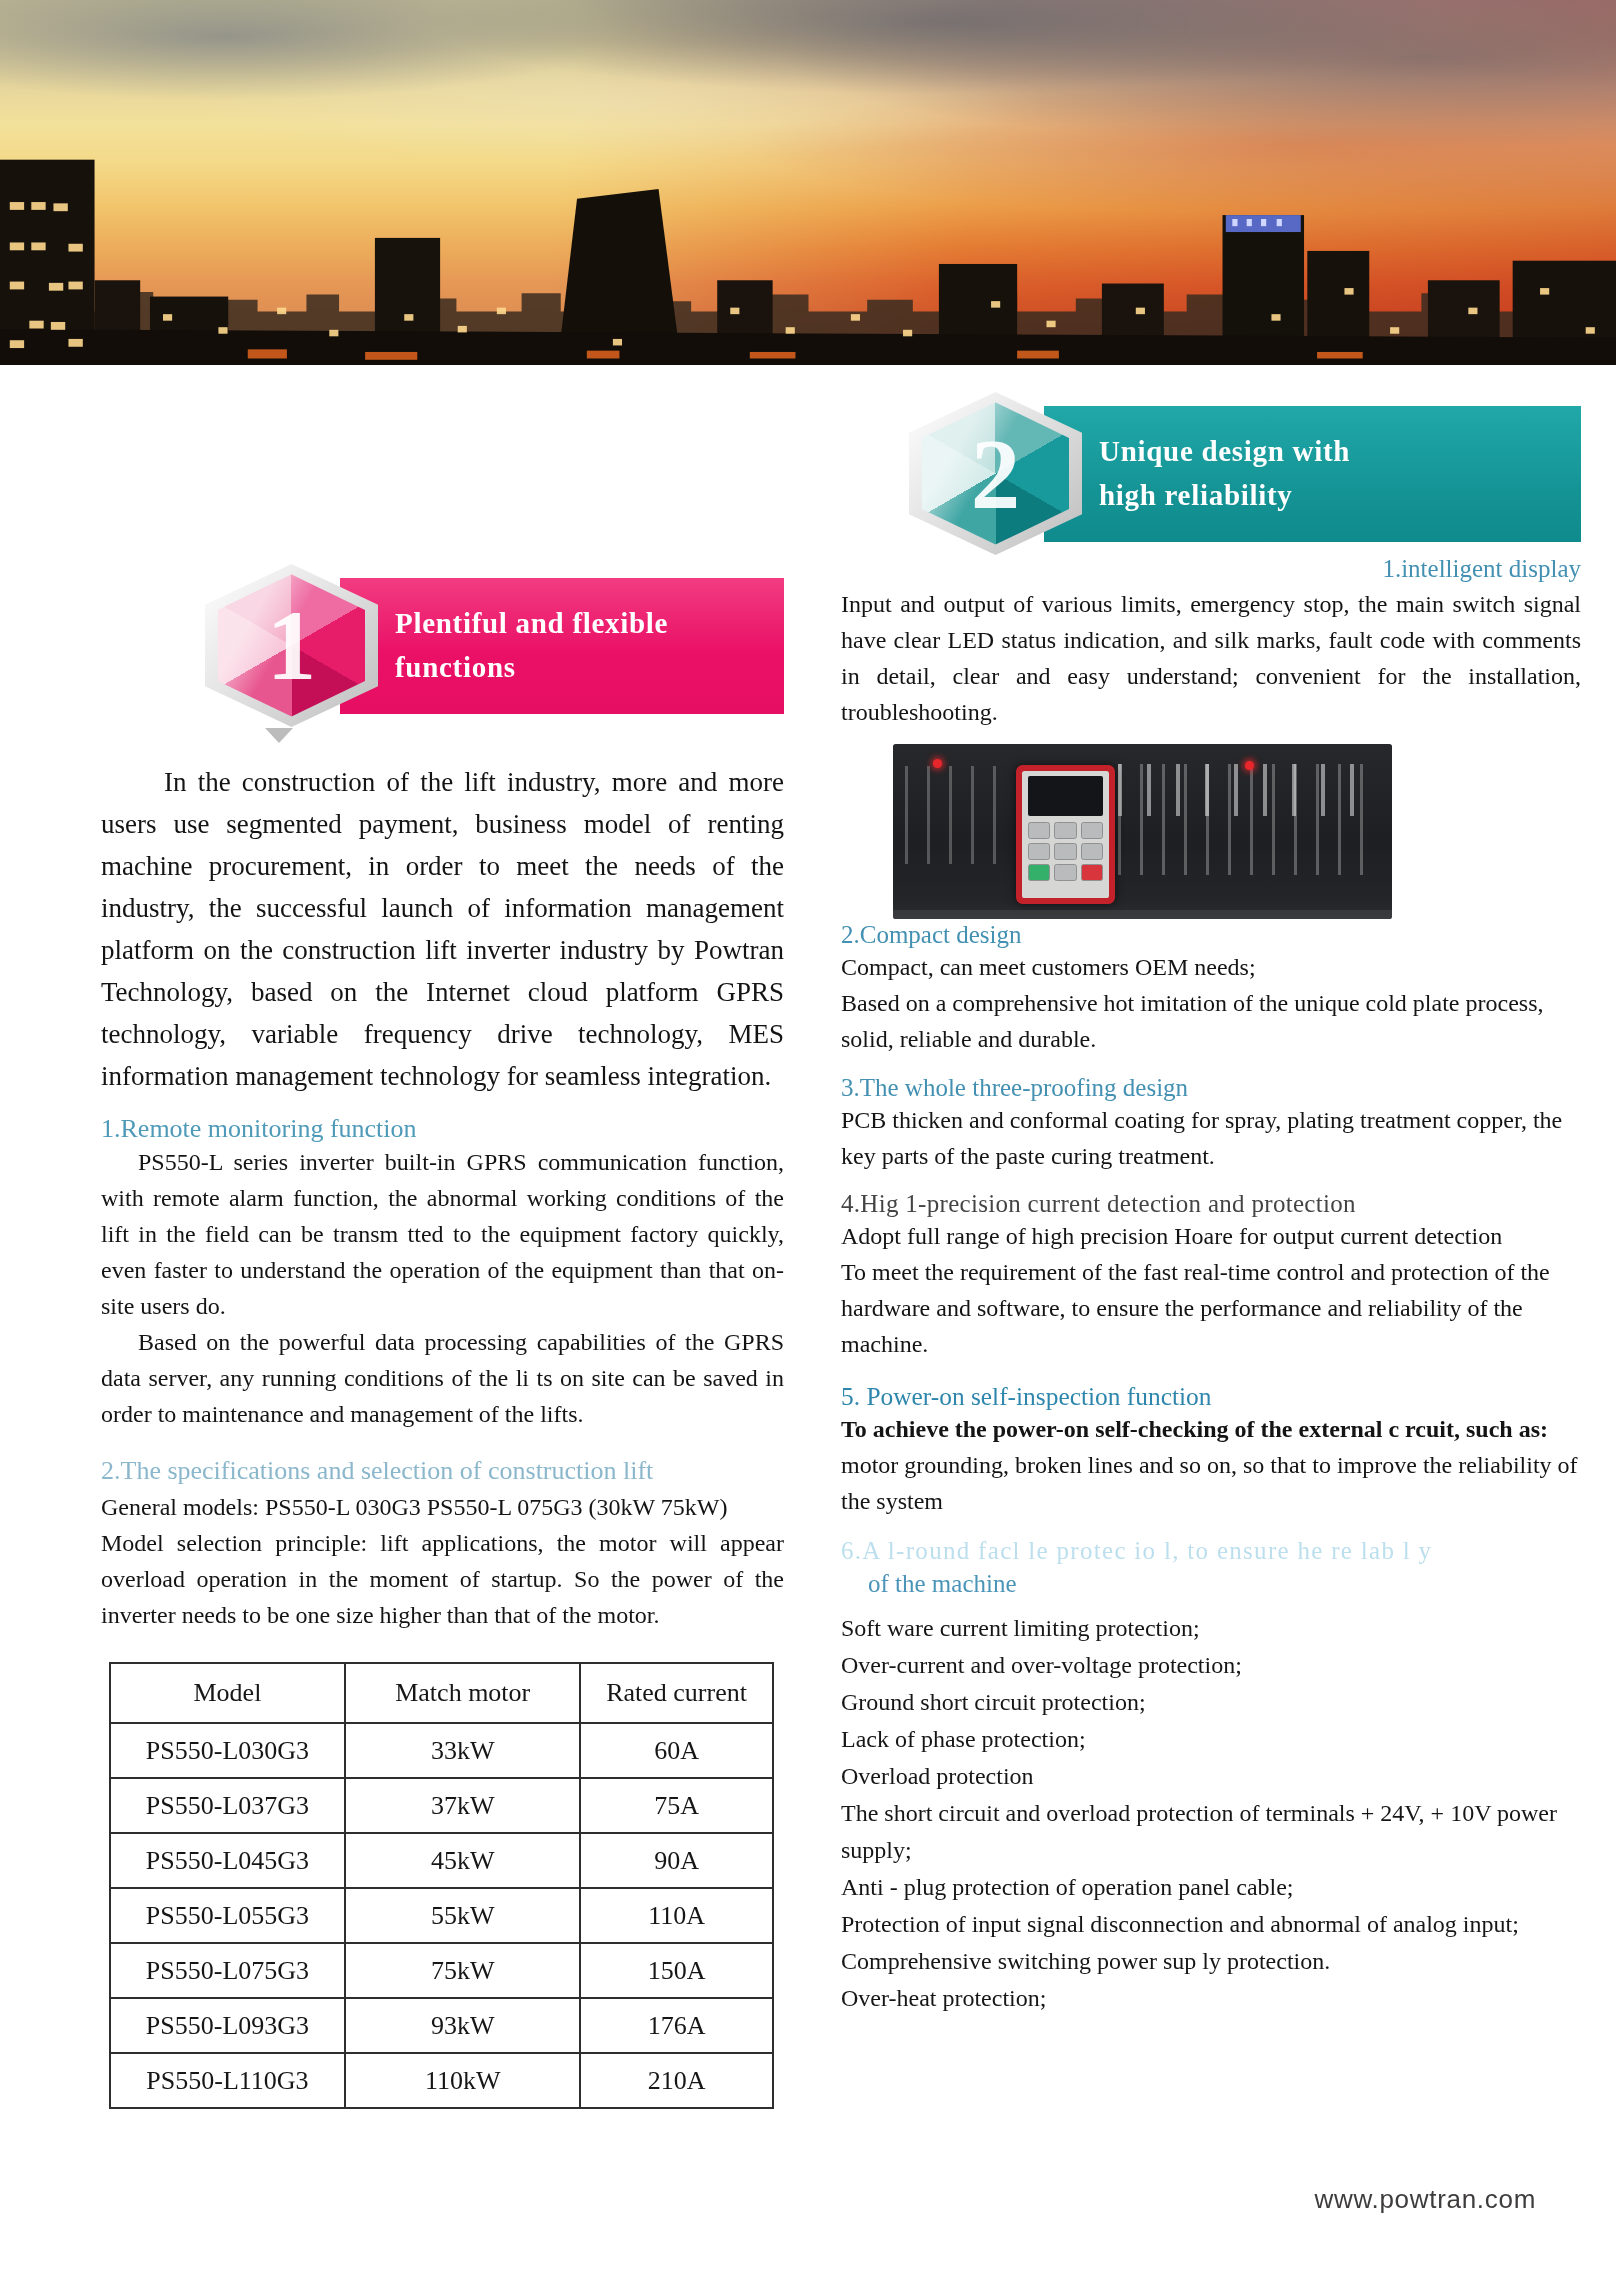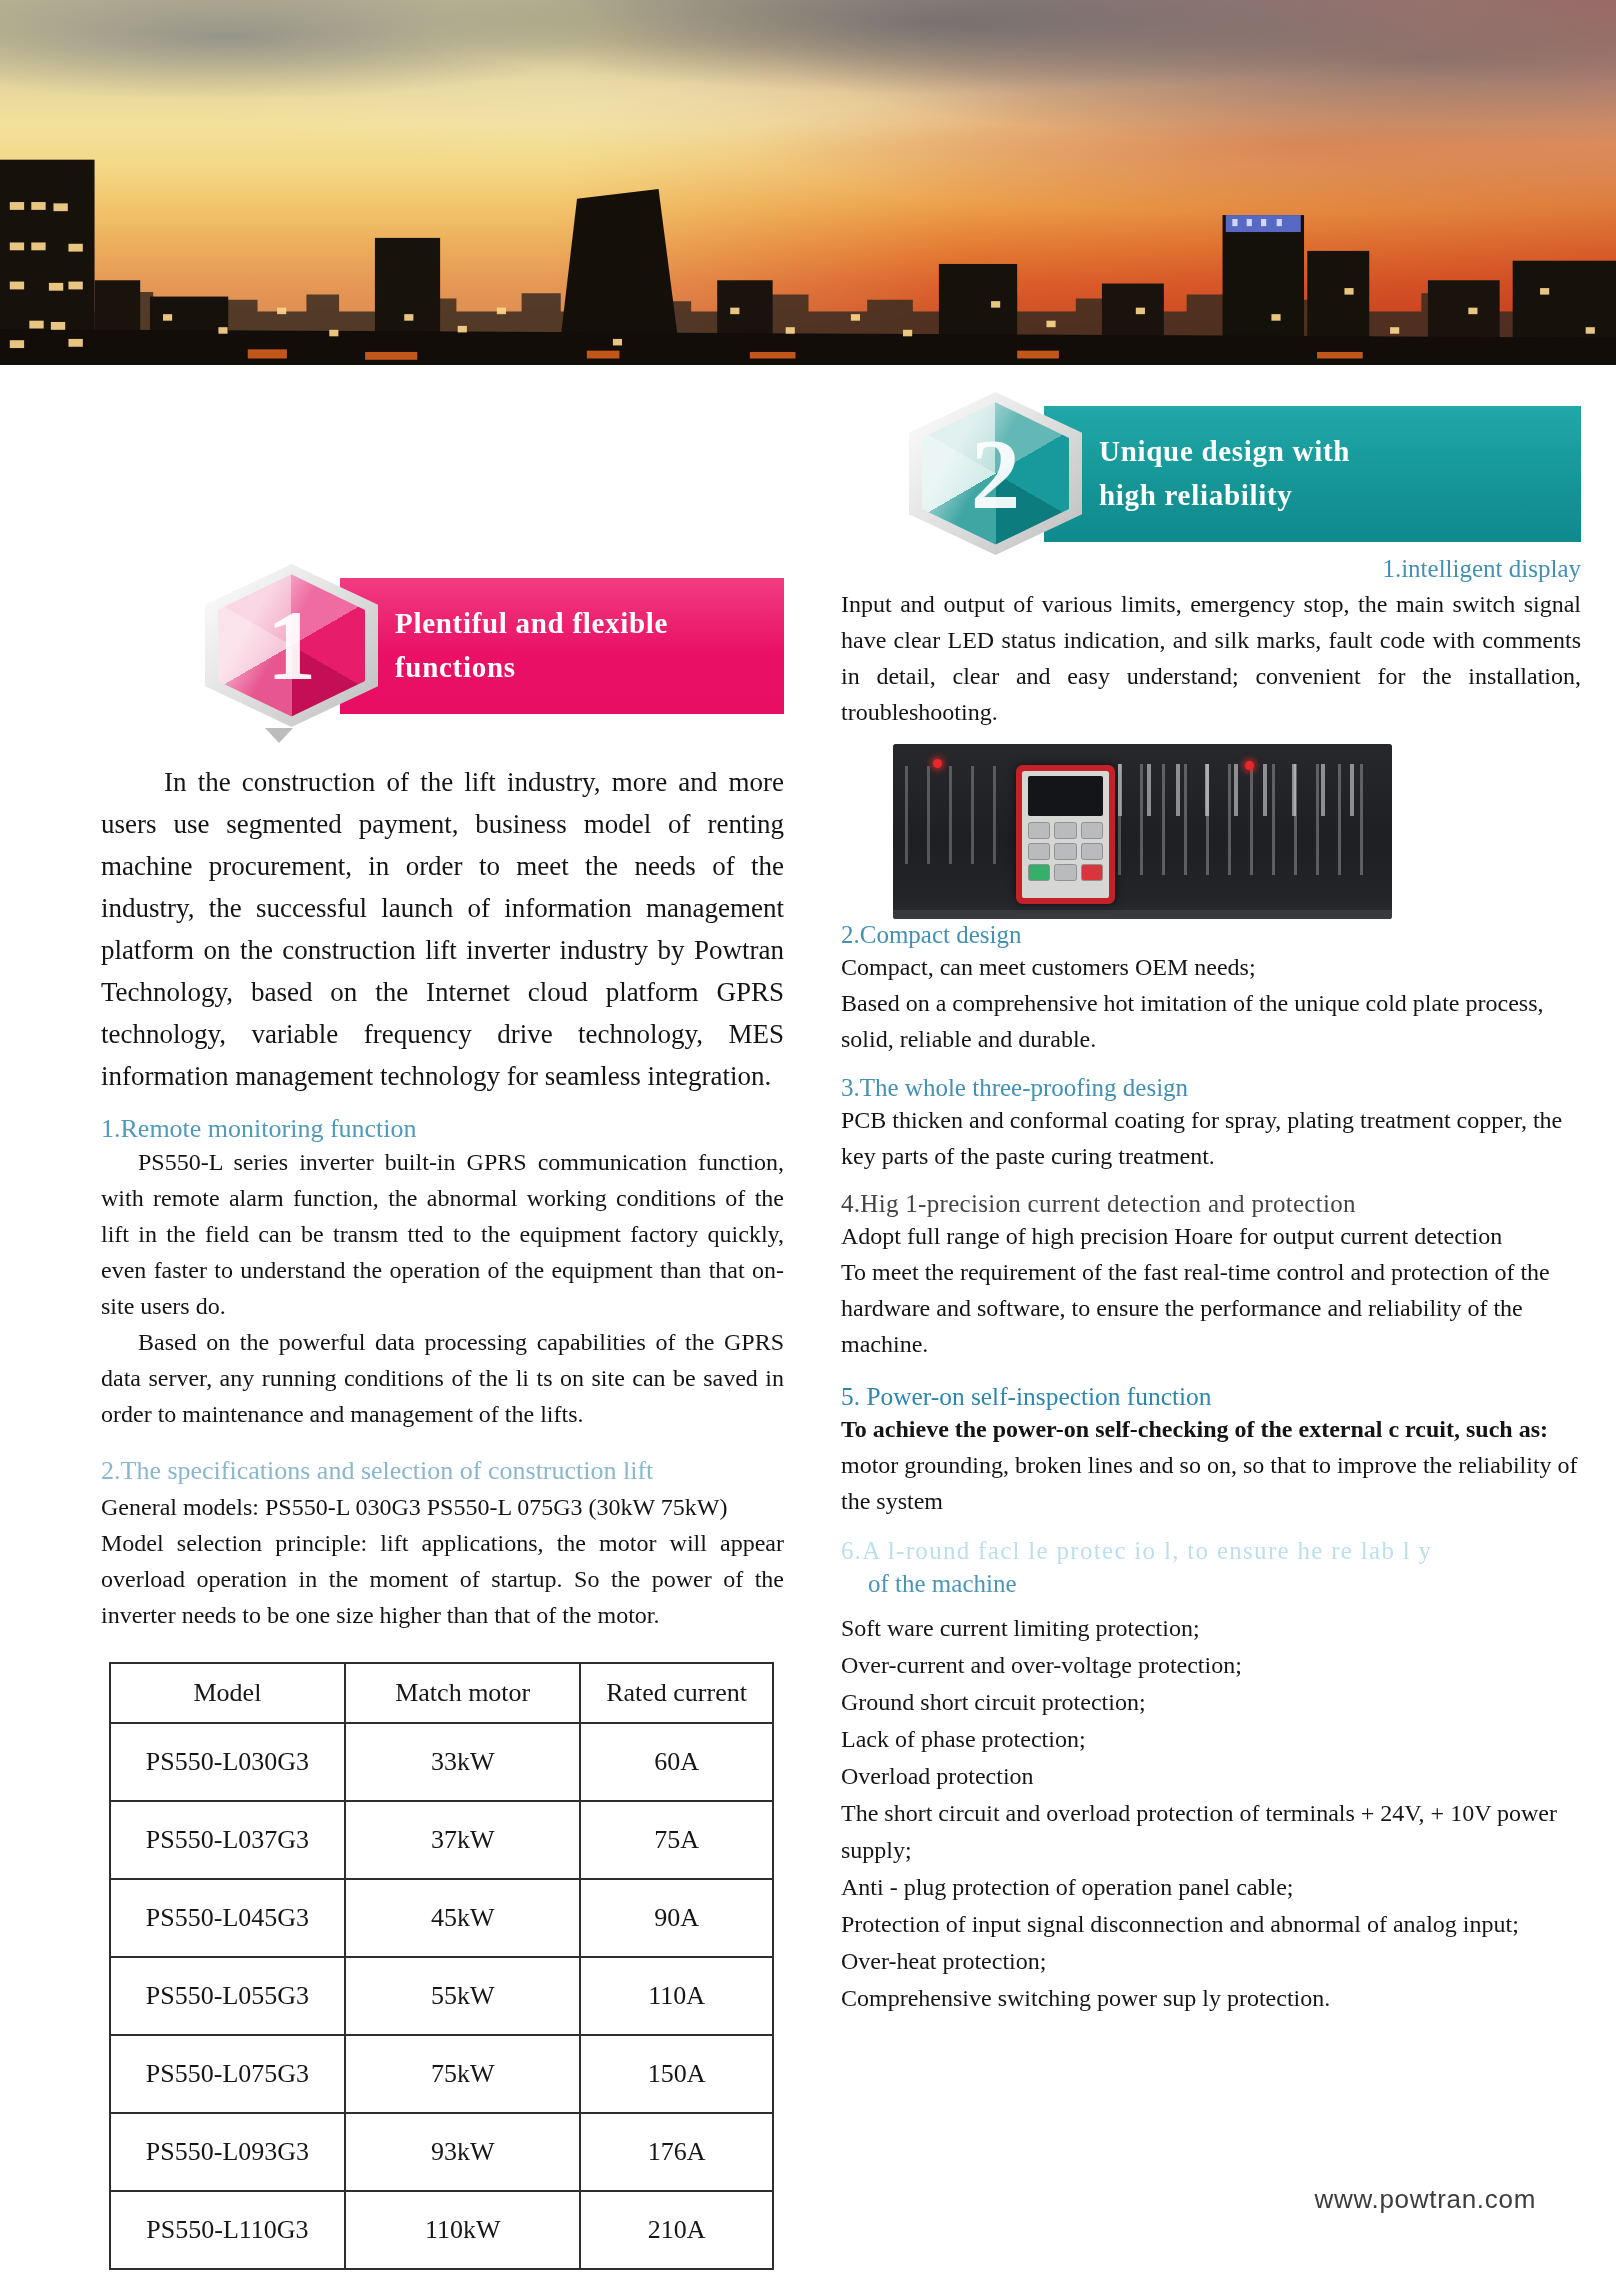--- a/index.html
+++ b/index.html
@@ -52,21 +52,21 @@
   .h-blue-l { margin-top:23.5px; font-size:26px; color:#8ab7cc; }
   .subp { font-size:24px; line-height:36px; text-align:justify; color:#141414; }
   .subp .ind { text-indent:37px; }
   .mt6  { margin-top:3.9px; }
   .mt10 { margin-top:3px; }
 
   
   table.spec { margin-top:29px; margin-left:7.8px; border-collapse:collapse; width:665px; font-size:26px; }
   table.spec th, table.spec td { border:2px solid #2e2e2e; text-align:center; font-weight:normal; background:#fff; }
   table.spec th { height:60px; }
-  table.spec td { height:78px; }
+  table.spec td { height:55px; }
   table.spec .c1 { width:236px;border-radius:28px; } table.spec .c2 { width:236px;text-align:center; } table.spec .c3 { width:193px; }
 
   
   .rh { font-size:25px; color:#4390b2; }
   .rp { font-size:24px; line-height:36px; color:#141414; }
   .just { text-align:justify; }
   .rh-degraded { font-size:25px; color:#2b2b2b; filter:blur(0.5px); opacity:.88; letter-spacing:0.3px; }
   .rh-strong { color:#2e86ad; font-size:25.4px; }
   .rh-faded { font-size:25px; color:#bcdfee; filter:blur(0.5px); letter-spacing:1.3px; }
   .rh-sub { margin-top:5.2px; margin-left:27px; font-size:25px; color:#4a94b8; }
@@ -314,21 +314,21 @@
 
     <div class="plist">
       <div>Soft ware current limiting protection;</div>
       <div>Over-current and over-voltage protection;</div>
       <div>Ground short circuit protection;</div>
       <div>Lack of phase protection;</div>
       <div>Overload protection</div>
       <div>The short circuit and overload protection of terminals + 24V, + 10V power supply;</div>
       <div>Anti - plug protection of operation panel cable;</div>
       <div>Protection of input signal disconnection and abnormal of analog input;</div>
+      <div>Comprehensive switching power sup ly protection.</div>
       <div>Over-heat protection;</div>
-      <div>Comprehensive switching power sup ly protection.</div>
     </div>
   </div>
 
   <div class="footer">www.powtran.com</div>
 
 </div>
 
 
 </body></html>

